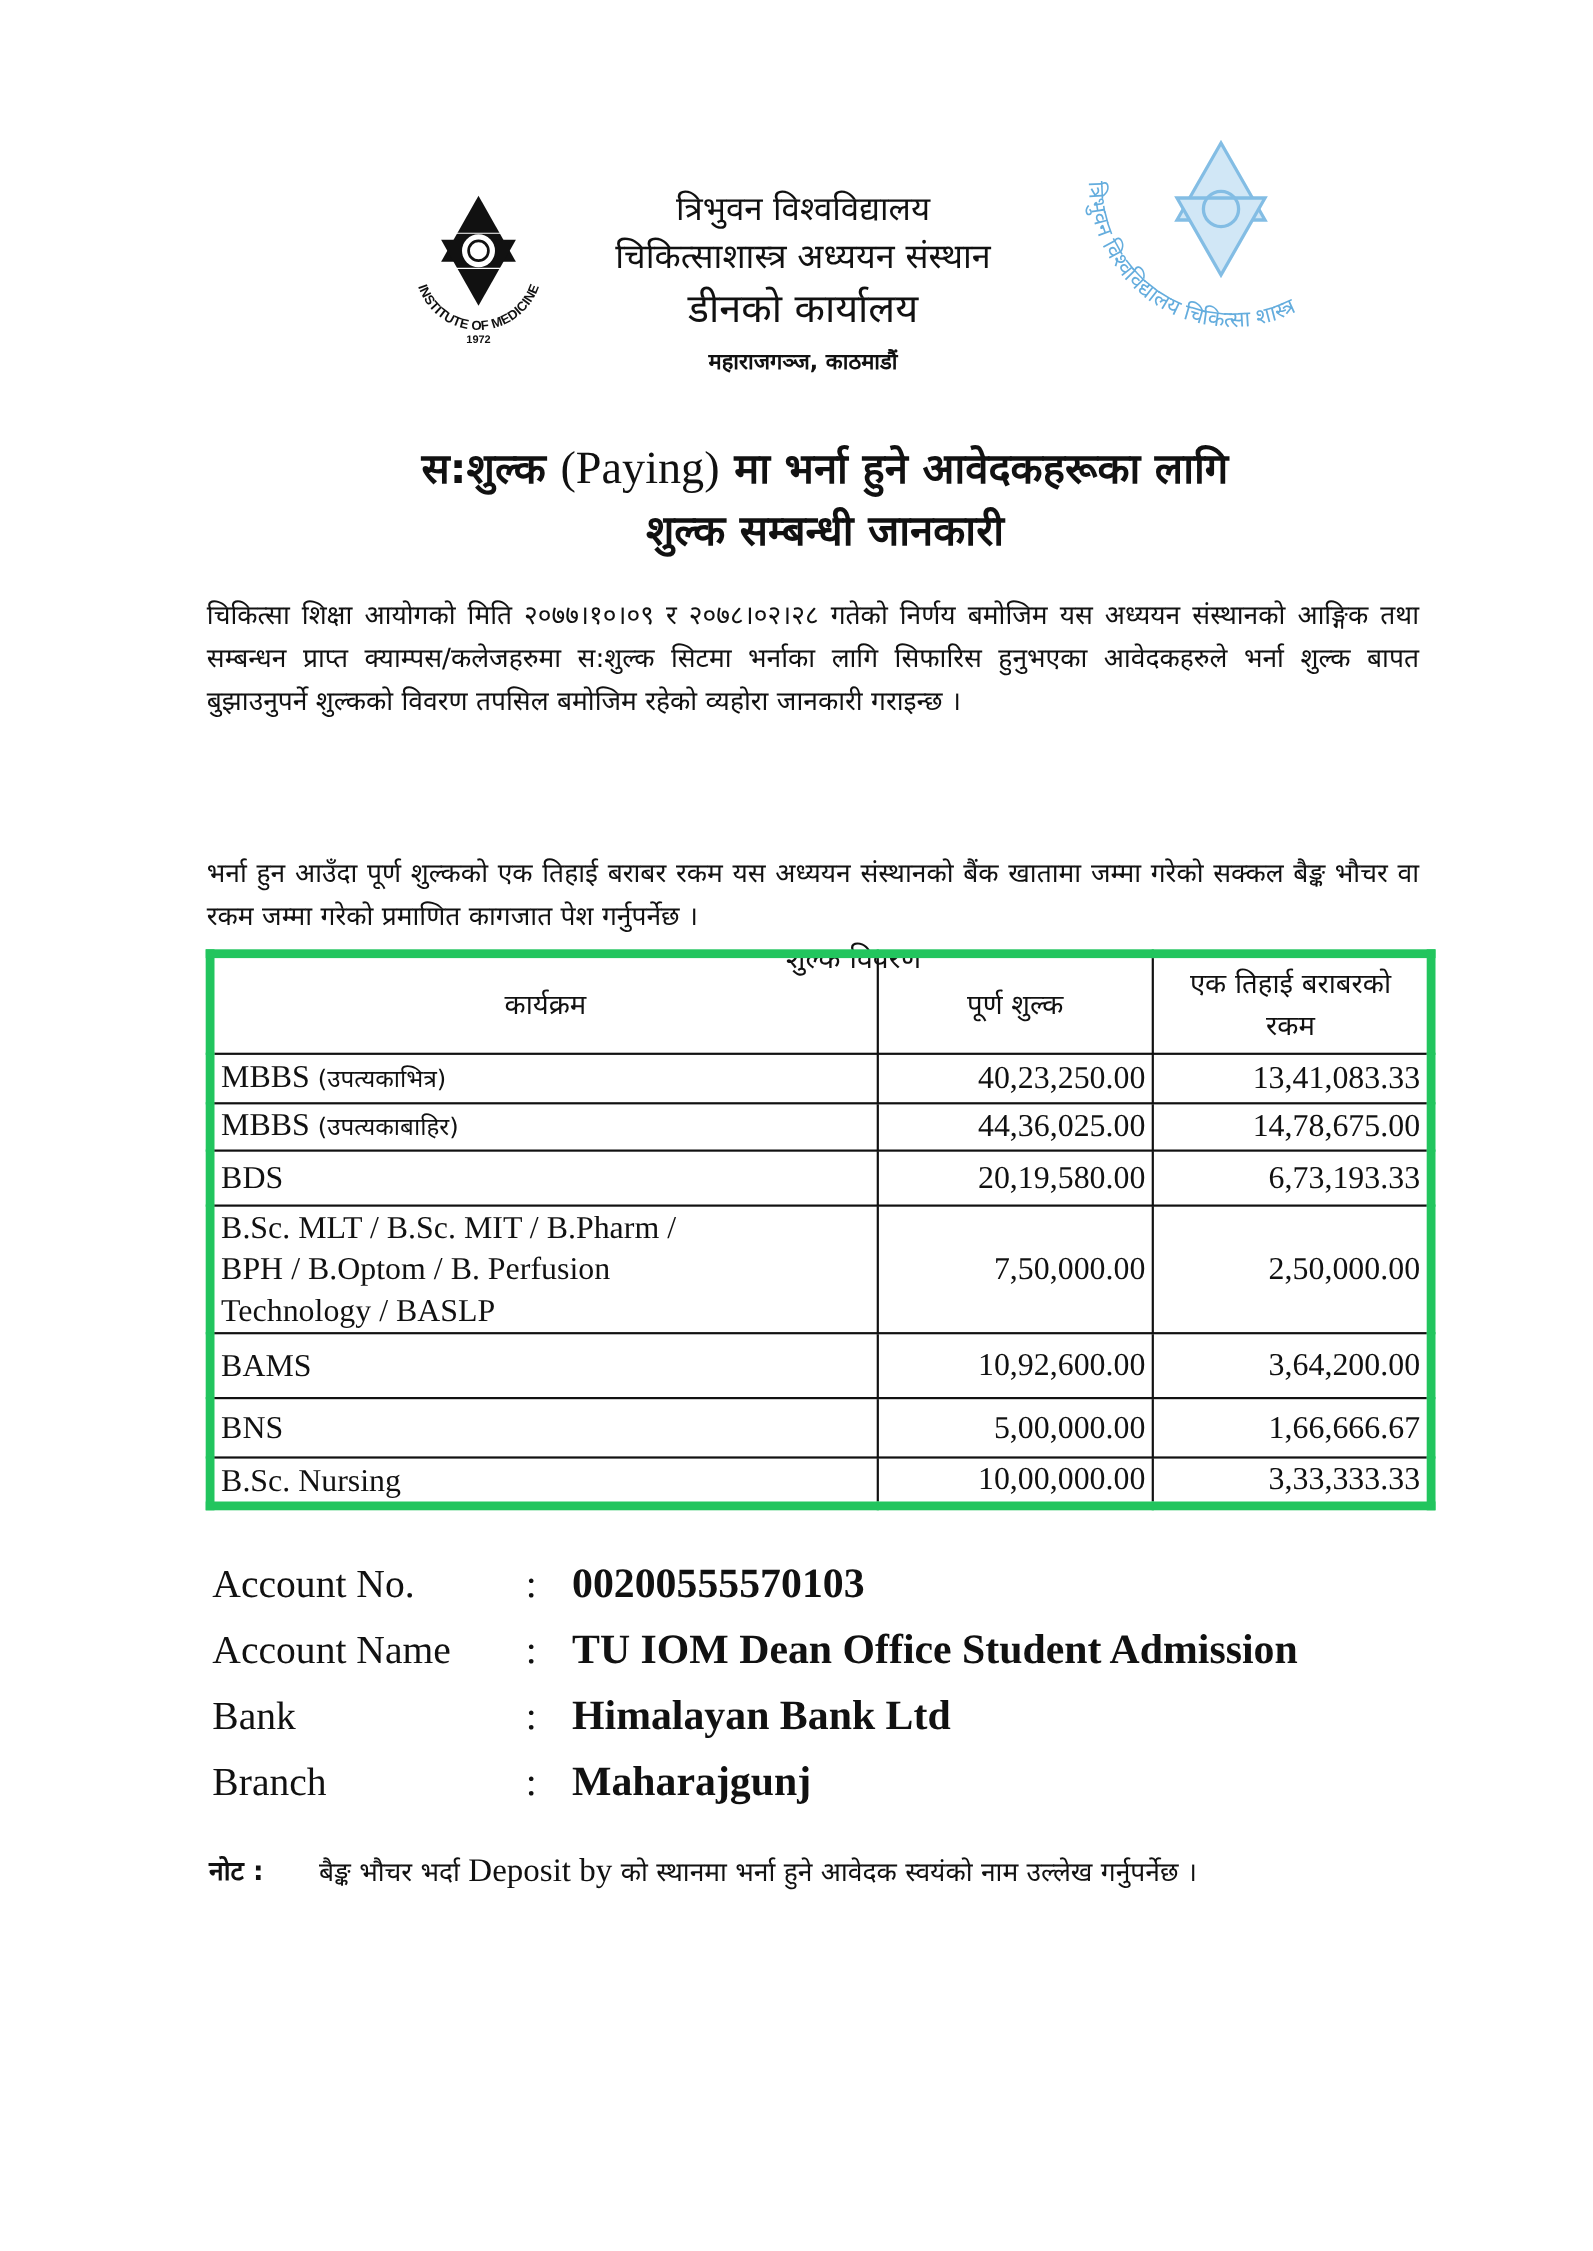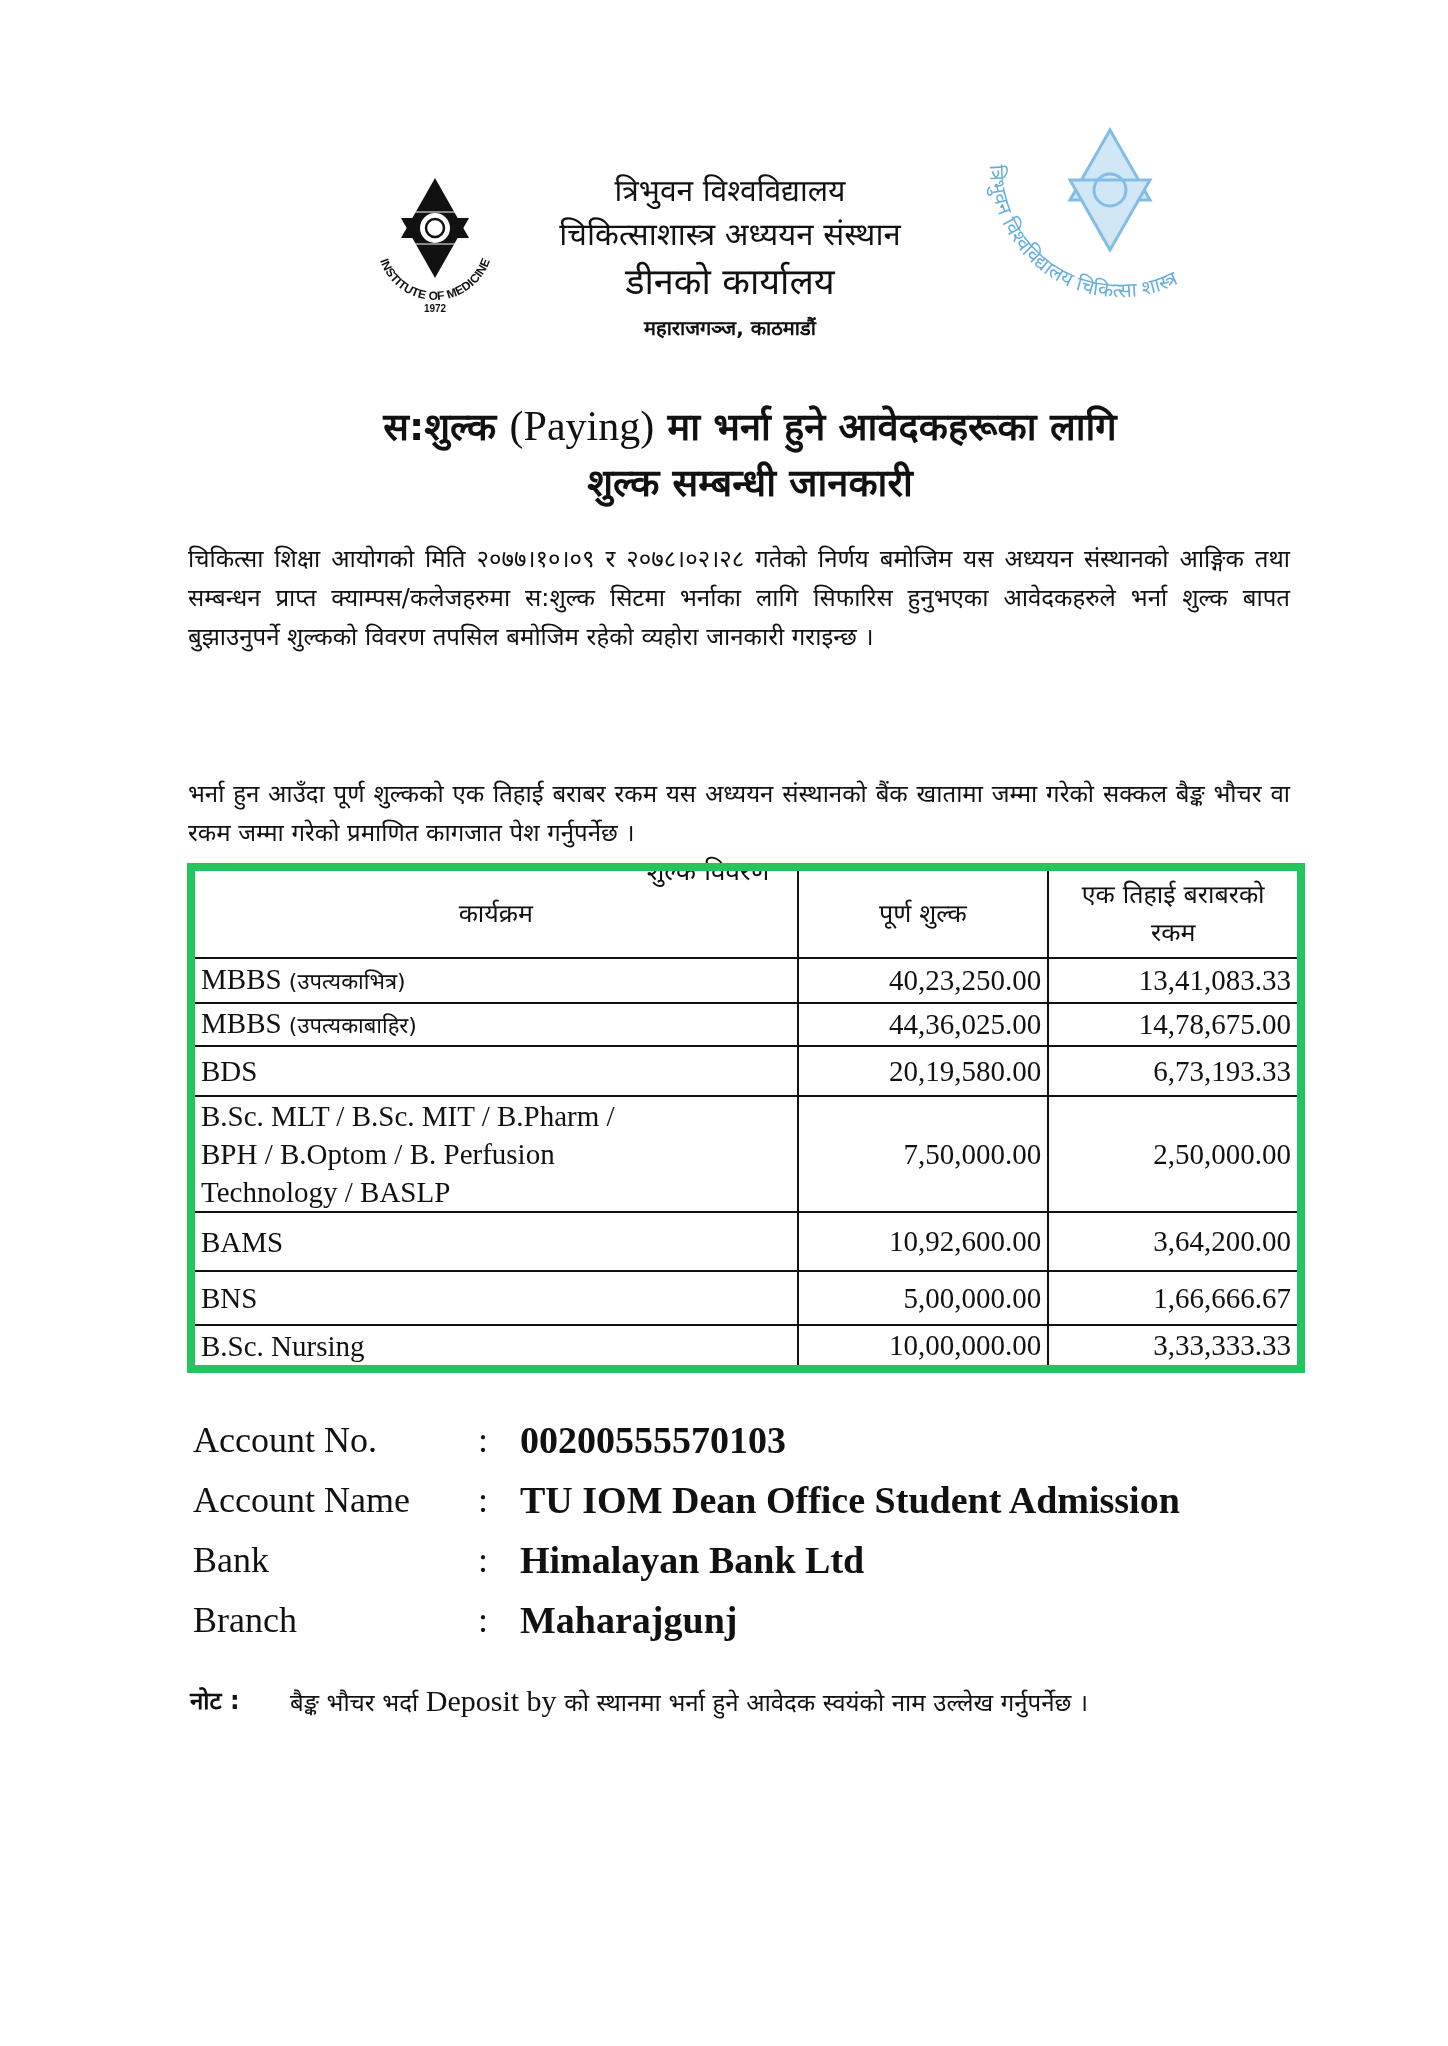--- a/index.html
+++ b/index.html
@@ -38,21 +38,21 @@
       left: 188px; width: 1102px;
       font-family: "DejaVu Sans", sans-serif;
       font-size: 24px; line-height: 39px;
       text-align: justify;
     }
     #para1 { top: 540px; }
     #para2 { top: 735px; margin-top: 40px; }
 
     
     #table-caption {
-      left: 608px; top: 852px; width: 200px; text-align: center;
+      left: 676px; top: 852px; width: 200px; text-align: center;
       font-family: "DejaVu Sans", sans-serif; font-size: 26px;
     }
     #fee-table {
       left: 187px; top: 863px; width: 1118px;
       border-collapse: collapse;
       border: 8px solid #22c55e;
     }
     #fee-table th, #fee-table td {
       border: 2px solid #111;
       padding: 0 6px;

